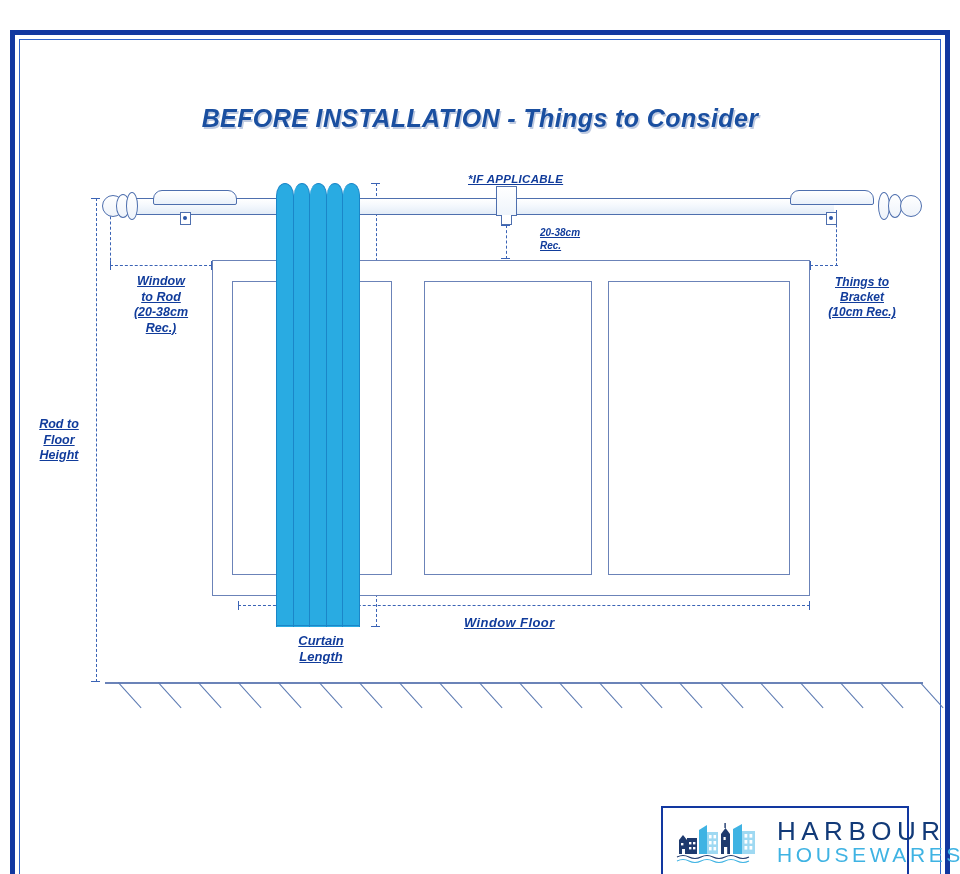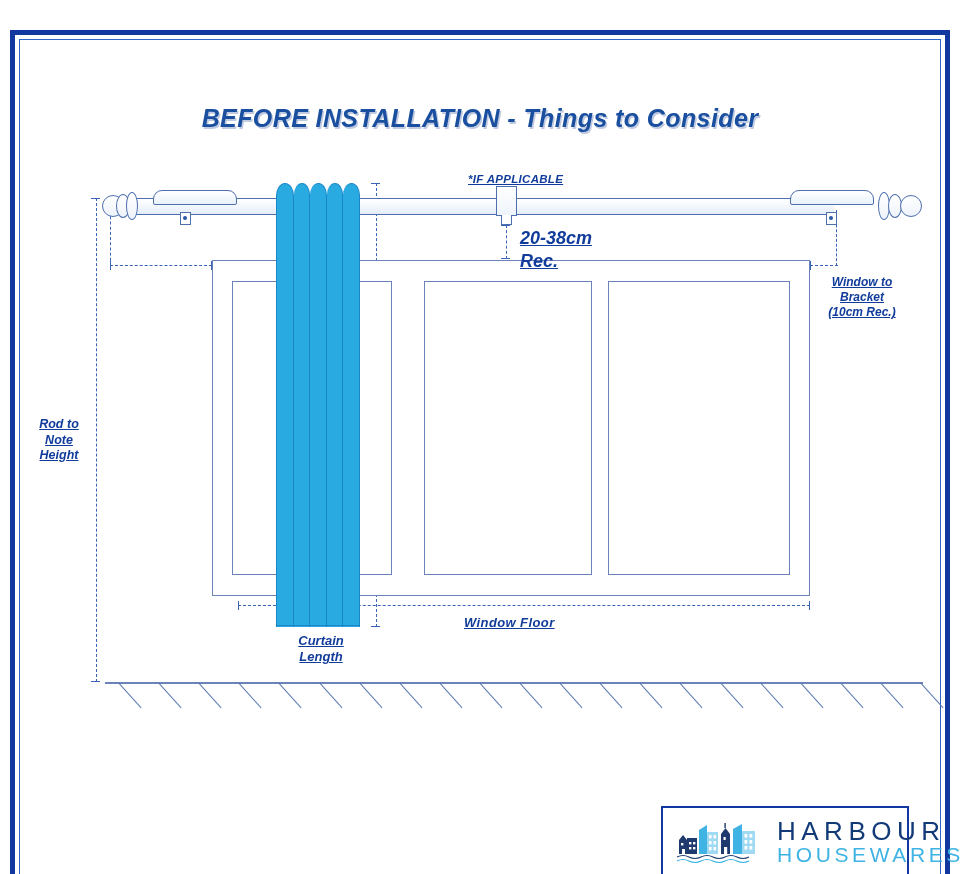--- a/index.html
+++ b/index.html
@@ -309,30 +309,34 @@
       <div class="hatch" style="left: 719.5px; top: 663px;"></div>
       <div class="hatch" style="left: 759.6px; top: 663px;"></div>
       <div class="hatch" style="left: 799.7px; top: 663px;"></div>
       <div class="hatch" style="left: 839.8px; top: 663px;"></div>
       <div class="hatch" style="left: 879.9px; top: 663px;"></div>
       <div class="hatch" style="left: 920px; top: 663px;"></div>
     </div>
 
   <div class="note" style="left:468px; top:152px; font-size:11.5px; letter-spacing:0.3px;">*IF APPLICABLE</div>
 
-  <div class="note" style="left:520px; top:207px; font-size:18px;">20-38cm
+  <div class="note" style="left:540px; top:207px; font-size:10px;">20-38cm
 Rec.</div>
 
-
-  <div class="note" style="left:806px; top:255px; width:112px; text-align:center; font-size:12px;">Window to
+  <div class="note" style="left:111px; top:254px; width:100px; text-align:center; font-size:12.5px;">Window
+to Rod
+(20-38cm
+Rec.)</div>
+
+  <div class="note" style="left:806px; top:255px; width:112px; text-align:center; font-size:12px;">Things to
 Bracket
 (10cm Rec.)</div>
 
   <div class="note" style="left:28px; top:397px; width:62px; text-align:center; font-size:12.5px;">Rod to
-Note
+Floor
 Height</div>
 
   <div class="note" style="left:280px; top:613px; width:82px; text-align:center; font-size:13px;">Curtain
 Length</div>
 
   <div class="note" style="left:464px; top:595px; font-size:13px; letter-spacing:0.4px;">Window Floor</div>
 
 
   <div id="logo-box">
     <svg id="logo-mark" viewBox="0 0 96 46">

